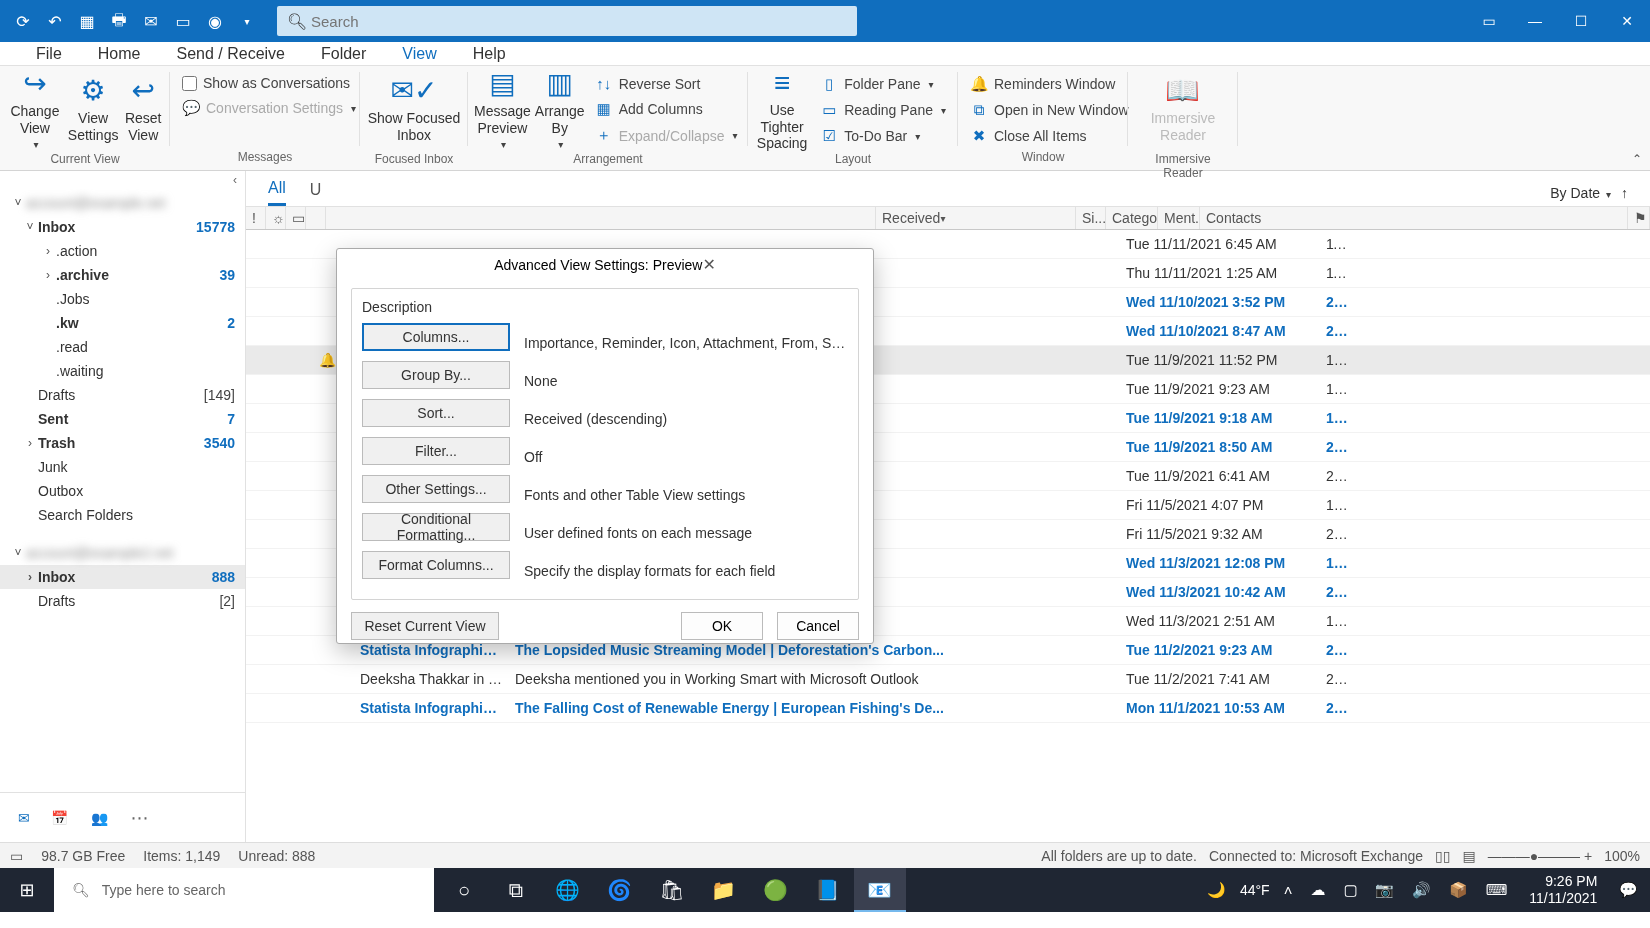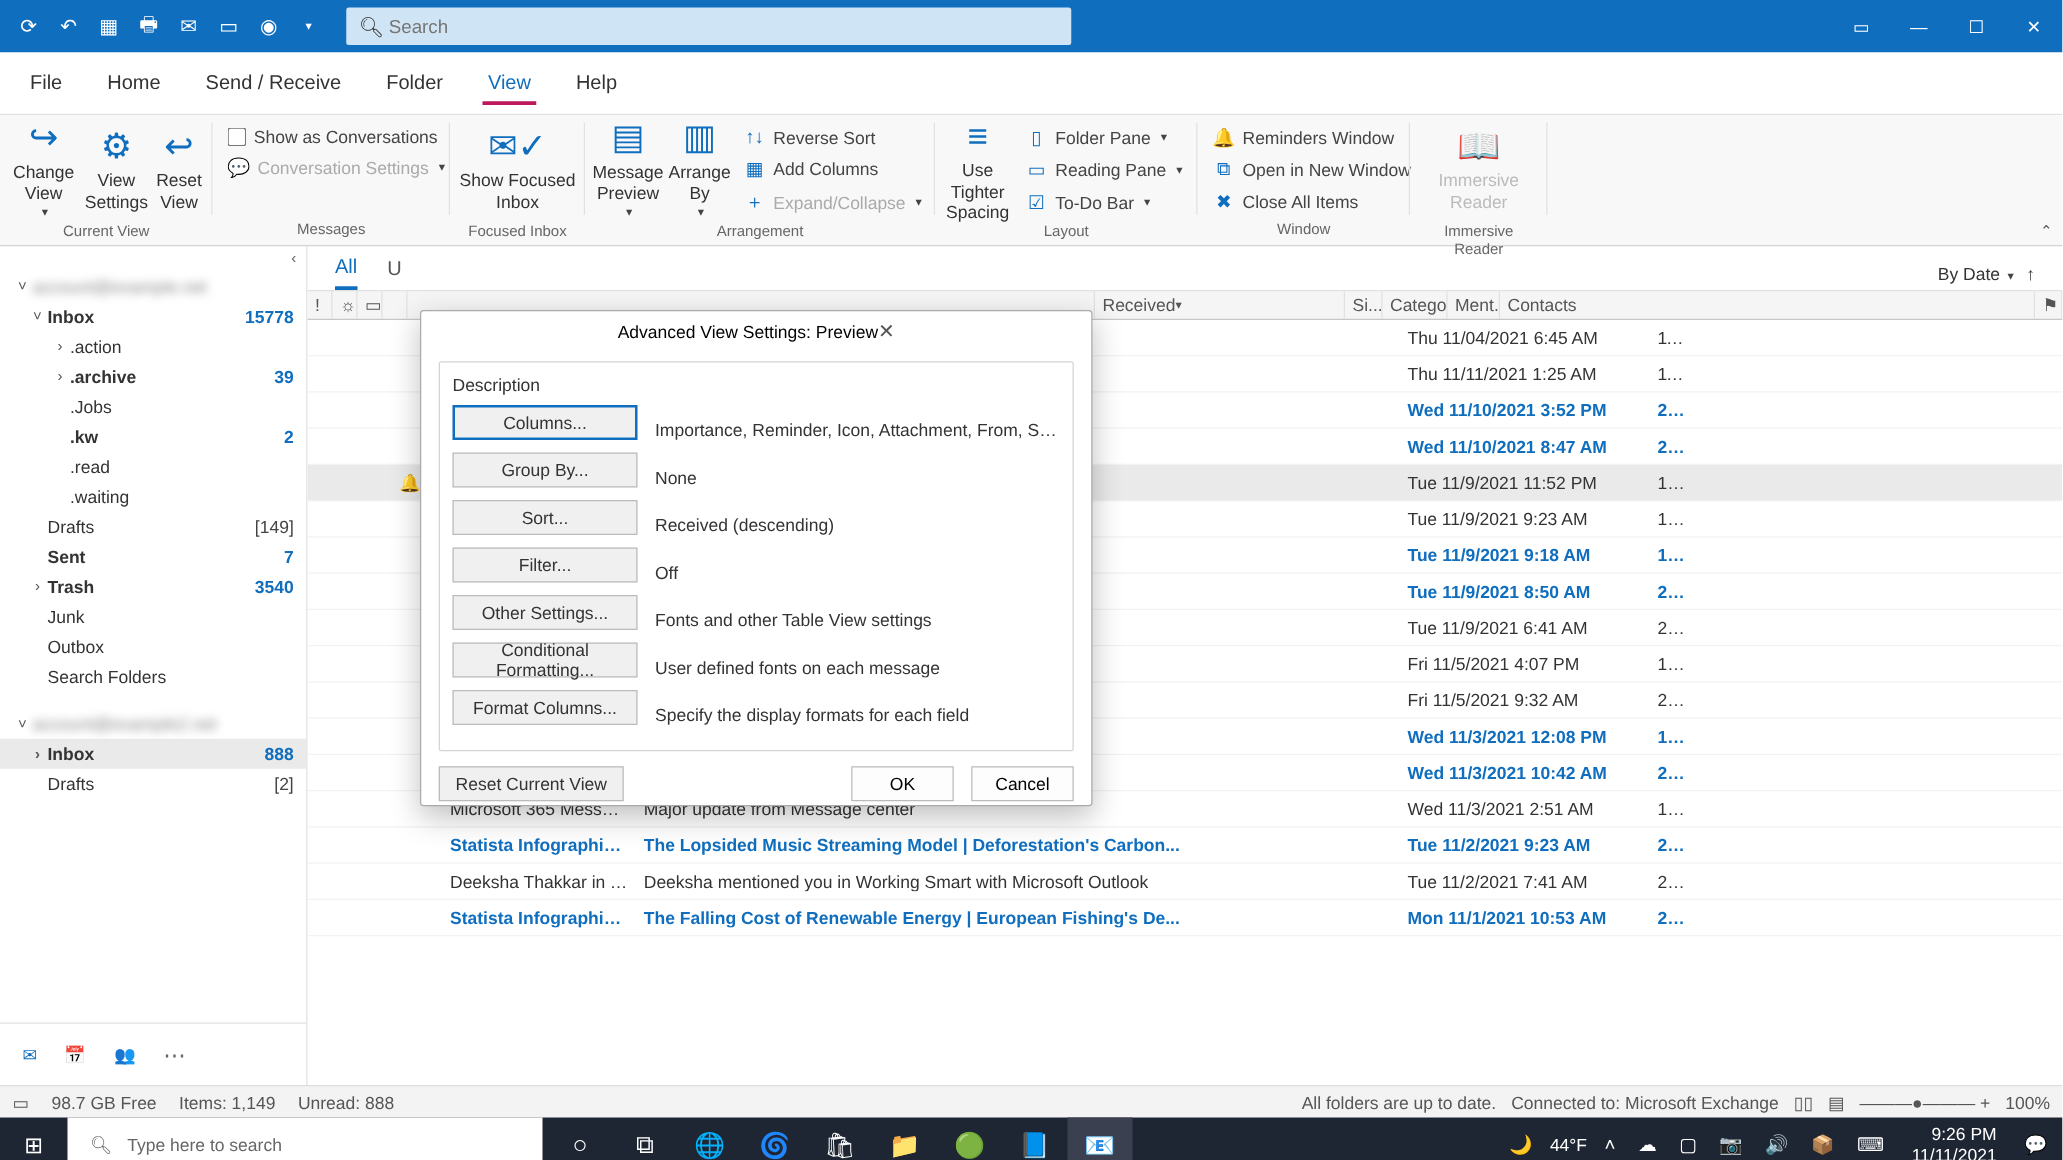--- a/index.html
+++ b/index.html
@@ -6,21 +6,21 @@
 body{width:1650px;height:928px;overflow:hidden;background:#fff;position:relative}
 .titlebar{height:42px;background:#106ebe;display:flex;align-items:center;color:#fff}
 .tb-left{display:flex;align-items:center;gap:12px;padding-left:13px}
 .tb-icon{width:20px;height:20px;display:flex;align-items:center;justify-content:center;color:#fff;font-size:16px}
 .search-wrap{flex:0 0 580px;margin-left:20px}
 .search-box{width:100%;height:30px;background:#cfe5f5;border:none;border-radius:2px;padding:0 10px 0 34px;font-size:15px;color:#555}
 .search-wrap{position:relative}
 .search-icon{position:absolute;left:10px;top:6px;color:#333;font-size:16px}
 .tb-right{margin-left:auto;display:flex;align-items:center;gap:0}
 .tb-btn{width:46px;height:42px;display:flex;align-items:center;justify-content:center;color:#fff;font-size:14px}
-.ribbon-tabs{height:50px;display:flex;align-items:center;padding-left:20px;gap:28px;background:#fff;border-bottom:1px solid #e1e1e1}
+.ribbon-tabs{height:24px;display:flex;align-items:center;padding-left:32px;gap:28px;background:#fff;border-bottom:1px solid #e1e1e1}
 .ribbon-tab{padding:8px 4px;color:#333;font-size:16px}
 .ribbon-tab.active{border-bottom:3px solid #be185d;color:#106ebe;padding-bottom:5px}
 .ribbon{height:105px;background:#f8f8f8;border-bottom:1px solid #d4d4d4;display:flex;position:relative}
 .ribbon-group{display:flex;flex-direction:column;padding:4px 6px;height:100%;position:relative}
 .ribbon-group::after{content:"";position:absolute;right:0;top:6px;bottom:24px;width:1px;background:#e1e1e1}
 .rg-content{flex:1;display:flex;align-items:flex-start;gap:4px}
 .rg-label{text-align:center;font-size:12px;color:#666;height:18px;padding-top:2px}
 .rbtn-large{display:flex;flex-direction:column;align-items:center;justify-content:center;width:64px;height:80px;color:#333;font-size:13px;text-align:center;line-height:1.2;gap:2px}
 .rbtn-large .ico{font-size:28px;height:30px;display:flex;align-items:center;justify-content:center;color:#106ebe;margin-bottom:2px}
 .rbtn-stack{display:flex;flex-direction:column;gap:2px;padding-top:2px}
@@ -385,21 +385,21 @@
       <div class="gcol" style="width:52px">Catego...</div>
       <div class="gcol" style="width:42px">Ment...</div>
       <div class="gcol" style="flex:1">Contacts</div>
       <div class="gcol" style="width:22px">⚑</div>
     </div>
     <div class="rows" id="rows">
         <div class="row">
           <div class="iconcol"></div>
           <div class="rcol from"></div>
           <div class="rcol subj"></div>
-          <div class="rcol recv">Thu 11/04/2021 6:45 AM</div>
+          <div class="rcol recv">Tue 11/11/2021 6:45 AM</div>
           <div class="rcol size">11...</div>
           <div class="rcol rest"></div>
         </div>
         <div class="row">
           <div class="iconcol"></div>
           <div class="rcol from"></div>
           <div class="rcol subj"></div>
           <div class="rcol recv">Thu 11/11/2021 1:25 AM</div>
           <div class="rcol size">11...</div>
           <div class="rcol rest"></div>

